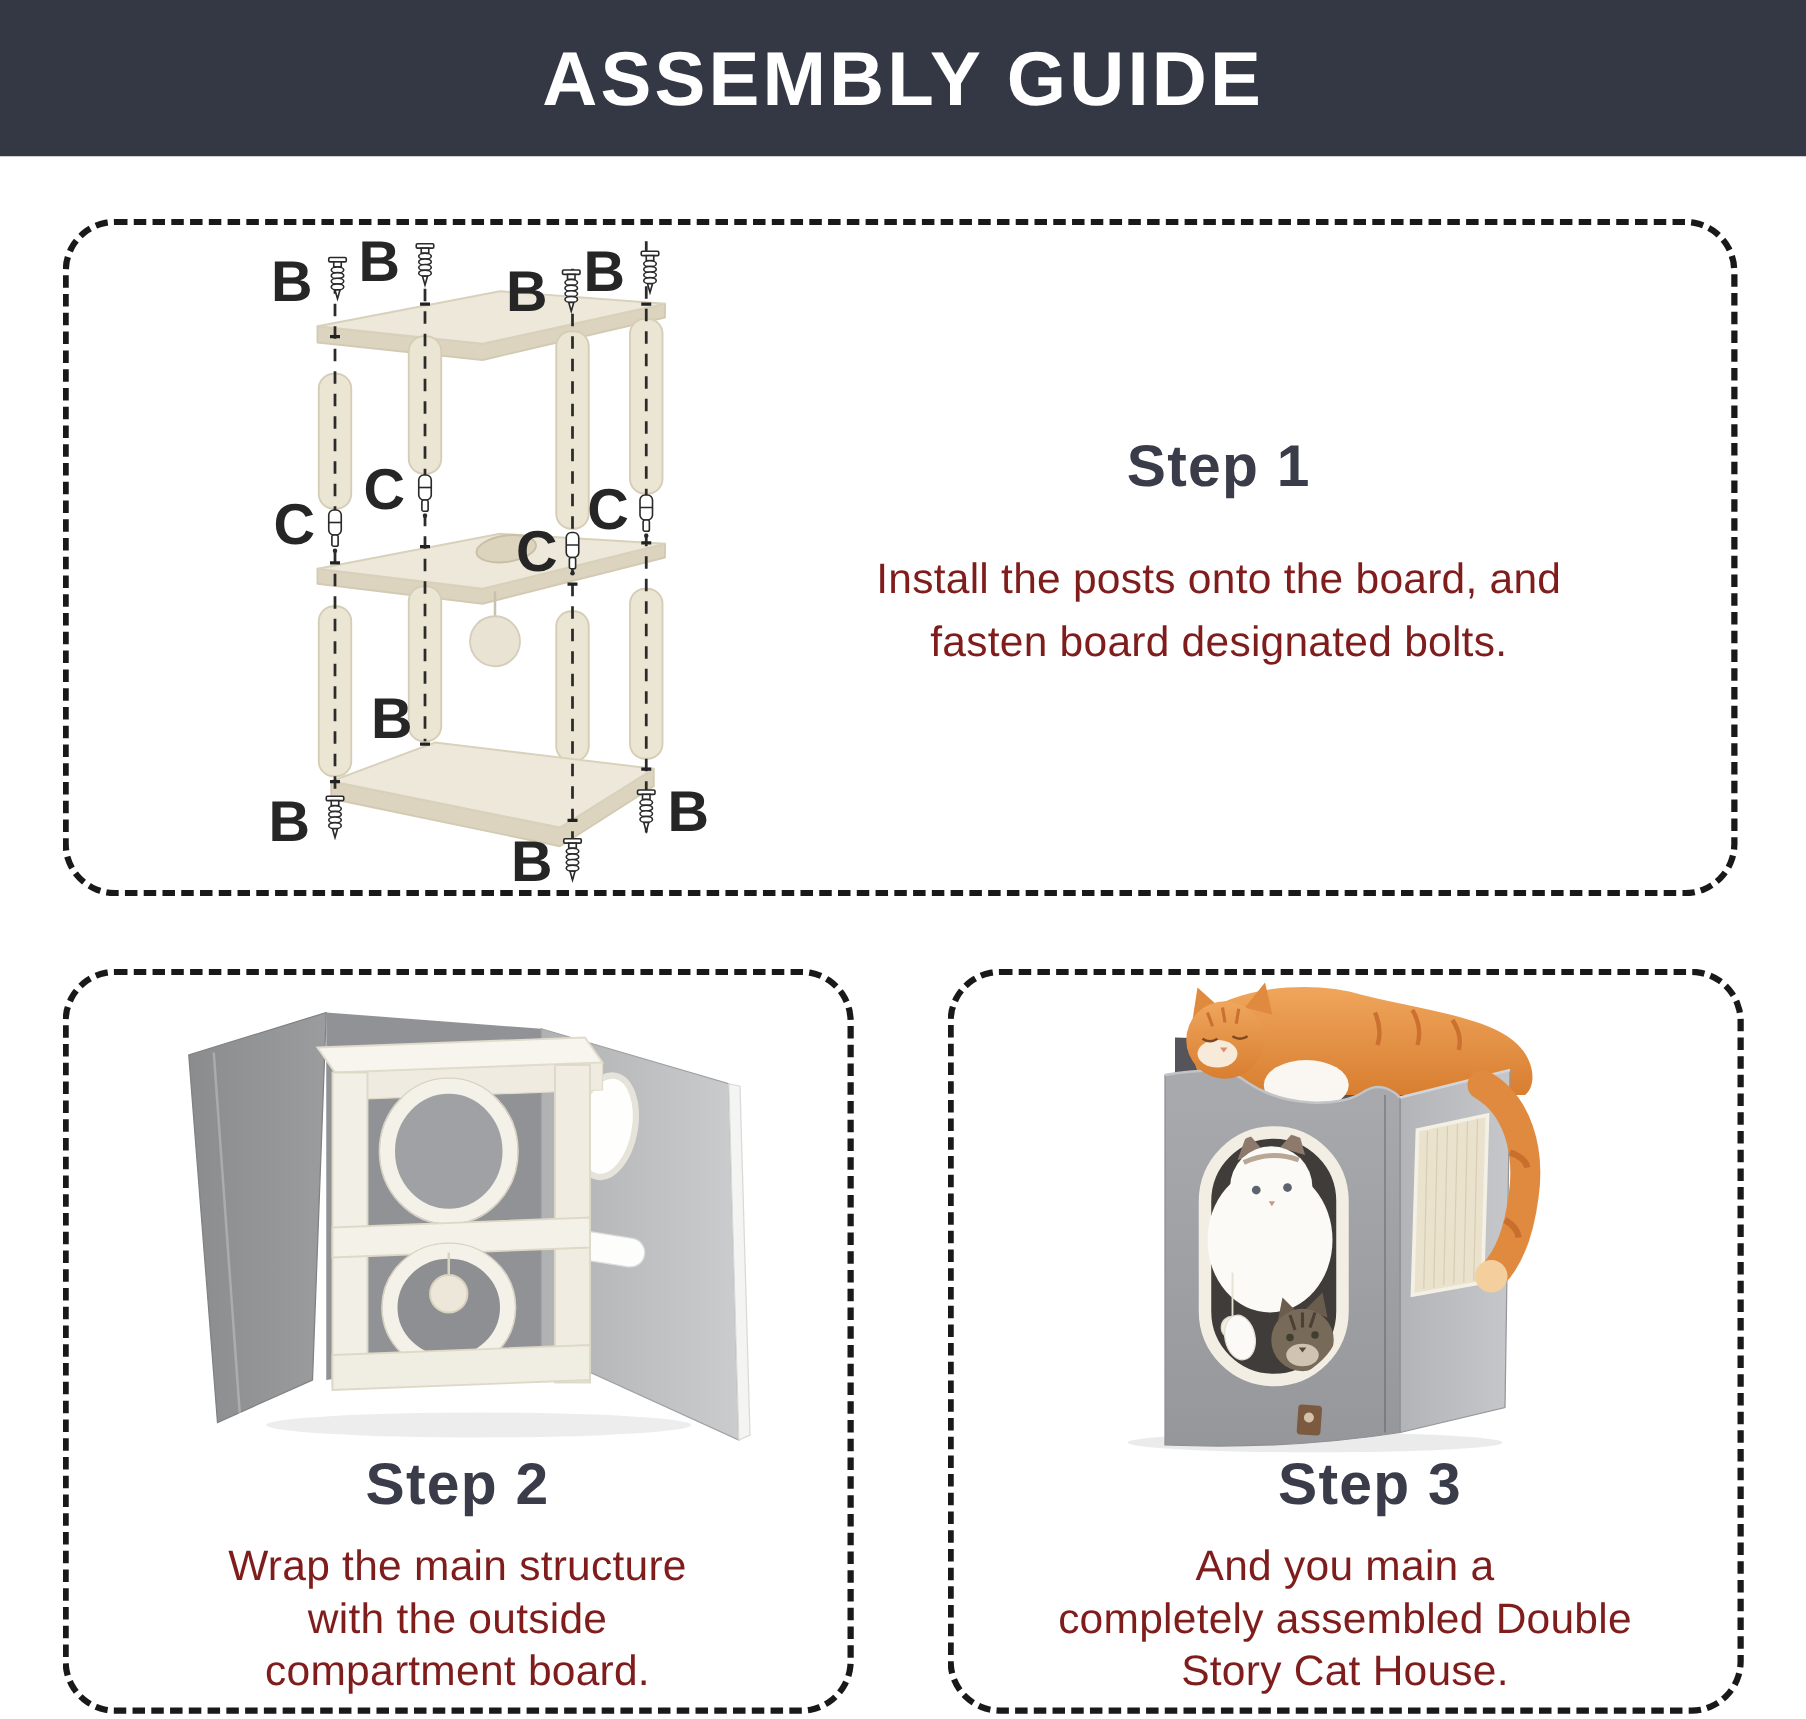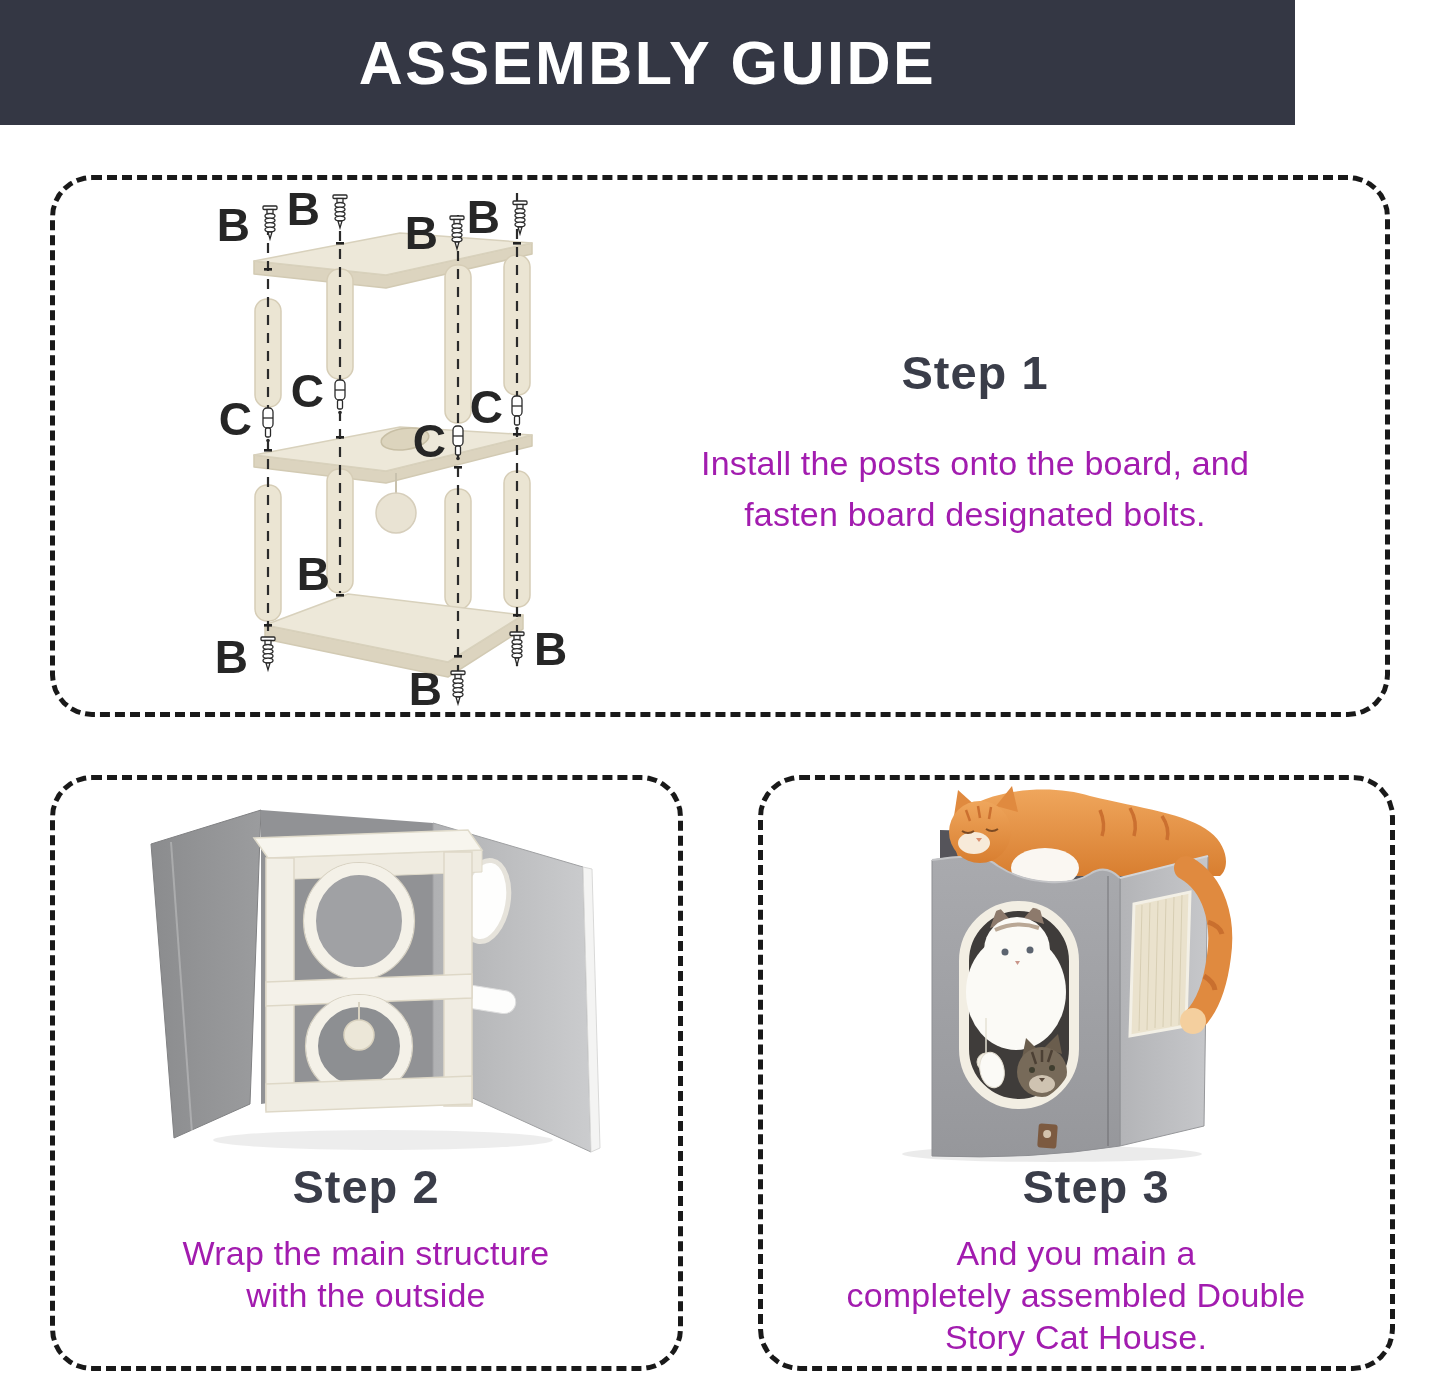--- a/index.html
+++ b/index.html
@@ -1,28 +1,28 @@
 <!DOCTYPE html>
 <html><head>
 <meta charset="utf-8">
 <style>
   html,body{margin:0;padding:0;background:#ffffff;}
   .page{position:relative;width:1445px;height:1375px;background:#ffffff;overflow:hidden;
         font-family:"Liberation Sans", sans-serif;}
-  .header{position:absolute;left:0;top:0;width:1295px;height:125px;background:#343744;
+  .header{position:absolute;left:0;top:0;width:1445px;height:125px;background:#343744;
           display:flex;align-items:center;justify-content:center;}
   .header h1{margin:0;color:#ffffff;font-size:61px;font-weight:700;letter-spacing:2.5px;}
   .dashbox{position:absolute;border:5px dashed #191919;border-radius:42px;background:#ffffff;}
   #box-step1{left:50px;top:175px;width:1330px;height:532px;}
   #box-step2{left:50px;top:775px;width:623px;height:586px;}
   #box-step3{left:758px;top:775px;width:627px;height:586px;}
   .svgwrap{position:absolute;pointer-events:none;}
   .step-title{position:absolute;text-align:center;color:#3a3d49;font-size:47px;font-weight:700;
               letter-spacing:1px;line-height:62px;}
-  .step-body{position:absolute;text-align:center;color:#a21caf;font-size:34px;font-weight:400;
+  .step-body{position:absolute;text-align:center;color:#7f1d1d;font-size:34px;font-weight:400;
              letter-spacing:.2px;}
   .step-body span{display:block;}
   #s1-title{left:620px;top:342px;width:710px;}
   #s1-body{left:620px;top:438px;width:710px;line-height:51px;}
   #s2-title{left:66px;top:1156px;width:600px;}
   #s2-body{left:66px;top:1232px;width:600px;line-height:42px;}
   #s3-title{left:796px;top:1156px;width:600px;}
   #s3-body{left:776px;top:1232px;width:600px;line-height:42px;}
   svg text.marker{font-family:"Liberation Sans",sans-serif;font-weight:700;font-size:46px;fill:#262626;}
 </style>
@@ -181,20 +181,21 @@
       <line x1="251" y1="214" x2="251" y2="236" stroke="#d9d3c2" stroke-width="2"></line>
       <circle cx="251" cy="247" r="15" fill="#ece7d8" stroke="#d9d2bf" stroke-width="1.5"></circle>
       <path d="M158,296 L364,288 L364,316 L158,324 Z" fill="#f0ede3" stroke="#ded8c7" stroke-width="1.5"></path>
     </g>
   </svg>
 
   <div class="step-title" id="s2-title">Step 2</div>
   <div class="step-body" id="s2-body">
     <span>Wrap the main structure</span>
     <span>with the outside</span>
+    <span>compartment board.</span>
   </div>
 
   <div class="dashbox" id="box-step3"></div>
 
   <svg class="svgwrap" style="left:790px;top:780px" width="470" height="382" viewBox="0 0 470 382">
     <defs>
       <linearGradient id="gFront" x1="0" y1="0" x2="0" y2="1">
         <stop offset="0" stop-color="#a9aaae"></stop>
           <stop offset="1" stop-color="#96979b"></stop>
       </linearGradient>

